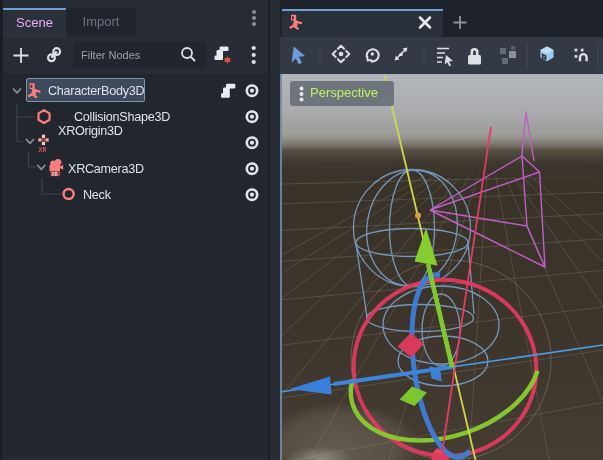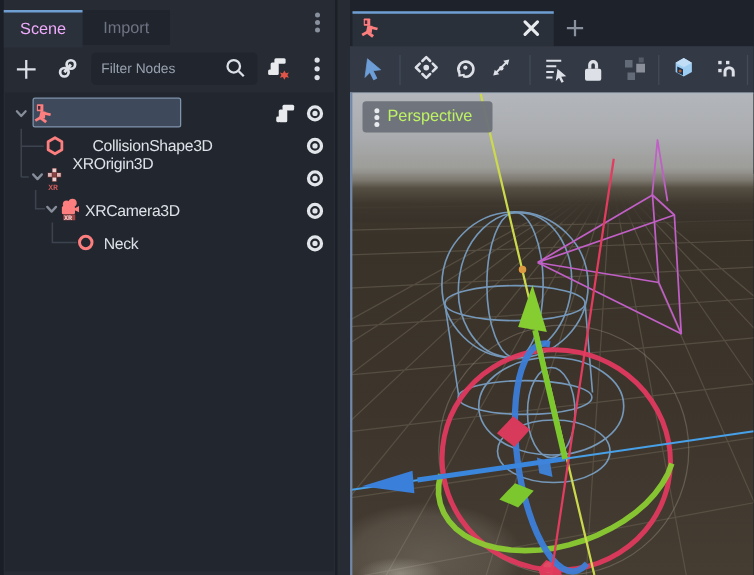--- a/index.html
+++ b/index.html
@@ -129,20 +129,21 @@
           <circle cx="252" cy="90.7" r="5.2" fill="none" stroke="#e2e5ea" stroke-width="2.6"></circle>
           <circle cx="252" cy="90.7" r="2.1" fill="#e2e5ea"></circle>
         </g>
       <use href="#eye" y="26"></use>
       <use href="#eye" y="52"></use>
       <use href="#eye" y="78"></use>
       <use href="#eye" y="104"></use>
     </g>
   </svg>
 
+  <div class="rowtext" style="left:48px;top:84px;">CharacterBody3D</div>
   <div class="rowtext" style="left:58px;top:110px;margin-left:16px;">CollisionShape3D</div>
   <div class="rowtext" style="left:58px;top:124px;">XROrigin3D</div>
   <div class="rowtext" style="left:68px;top:162px;">XRCamera3D</div>
   <div class="rowtext" style="left:83px;top:188px;">Neck</div>
 
   <div class="abs" style="left:268px;top:0;width:2px;height:460px;background:#1b1f26;"></div>
   <div id="rightpanel"></div>
   <div id="vtabbar"></div>
   <div id="vtab"></div>
   <div id="vtoolbar"></div>

